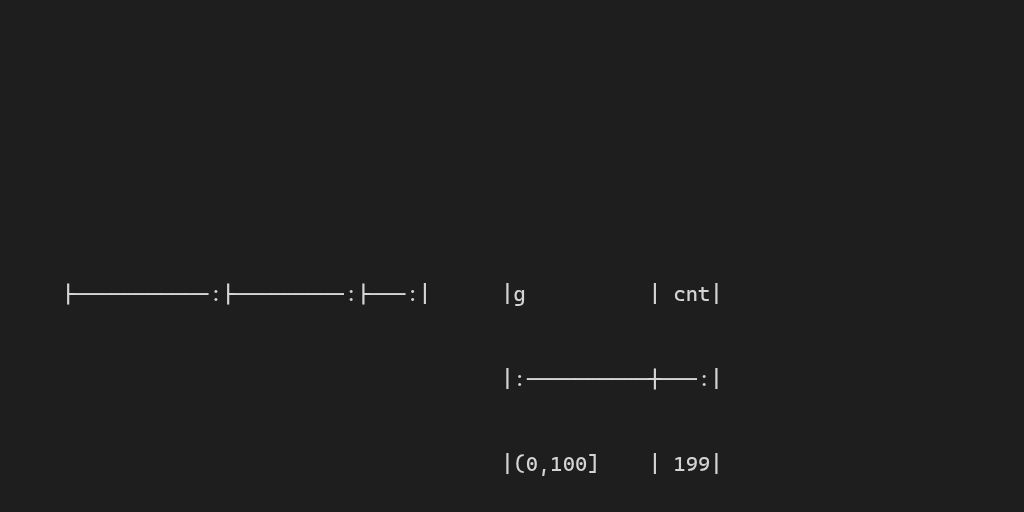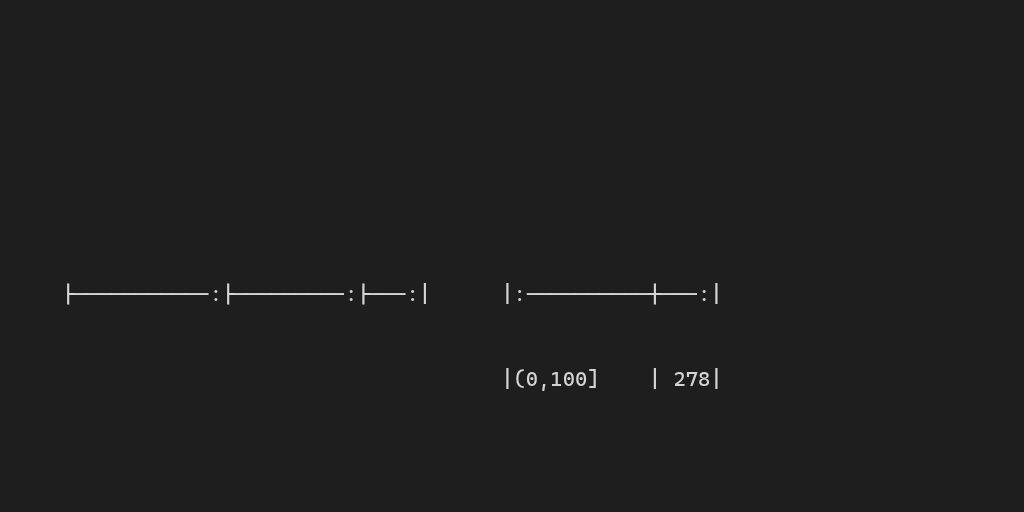--- a/index.html
+++ b/index.html
@@ -25,22 +25,23 @@
 
 
 <div class="row">
   <div class="left-block">
     <span class="line">|-----------:|---------:|---:|</span>
     
     
     
   </div>
   <div class="right-block">
+    <span class="line">|g          | cnt|</span>
     <span class="line">|:----------|---:|</span>
-    <span class="line">|(0,100]    | 278|</span>
+    <span class="line">|(0,100]    | 199|</span>
     
     
     
   </div>
 </div>
 
 
 
 
 </body></html>

